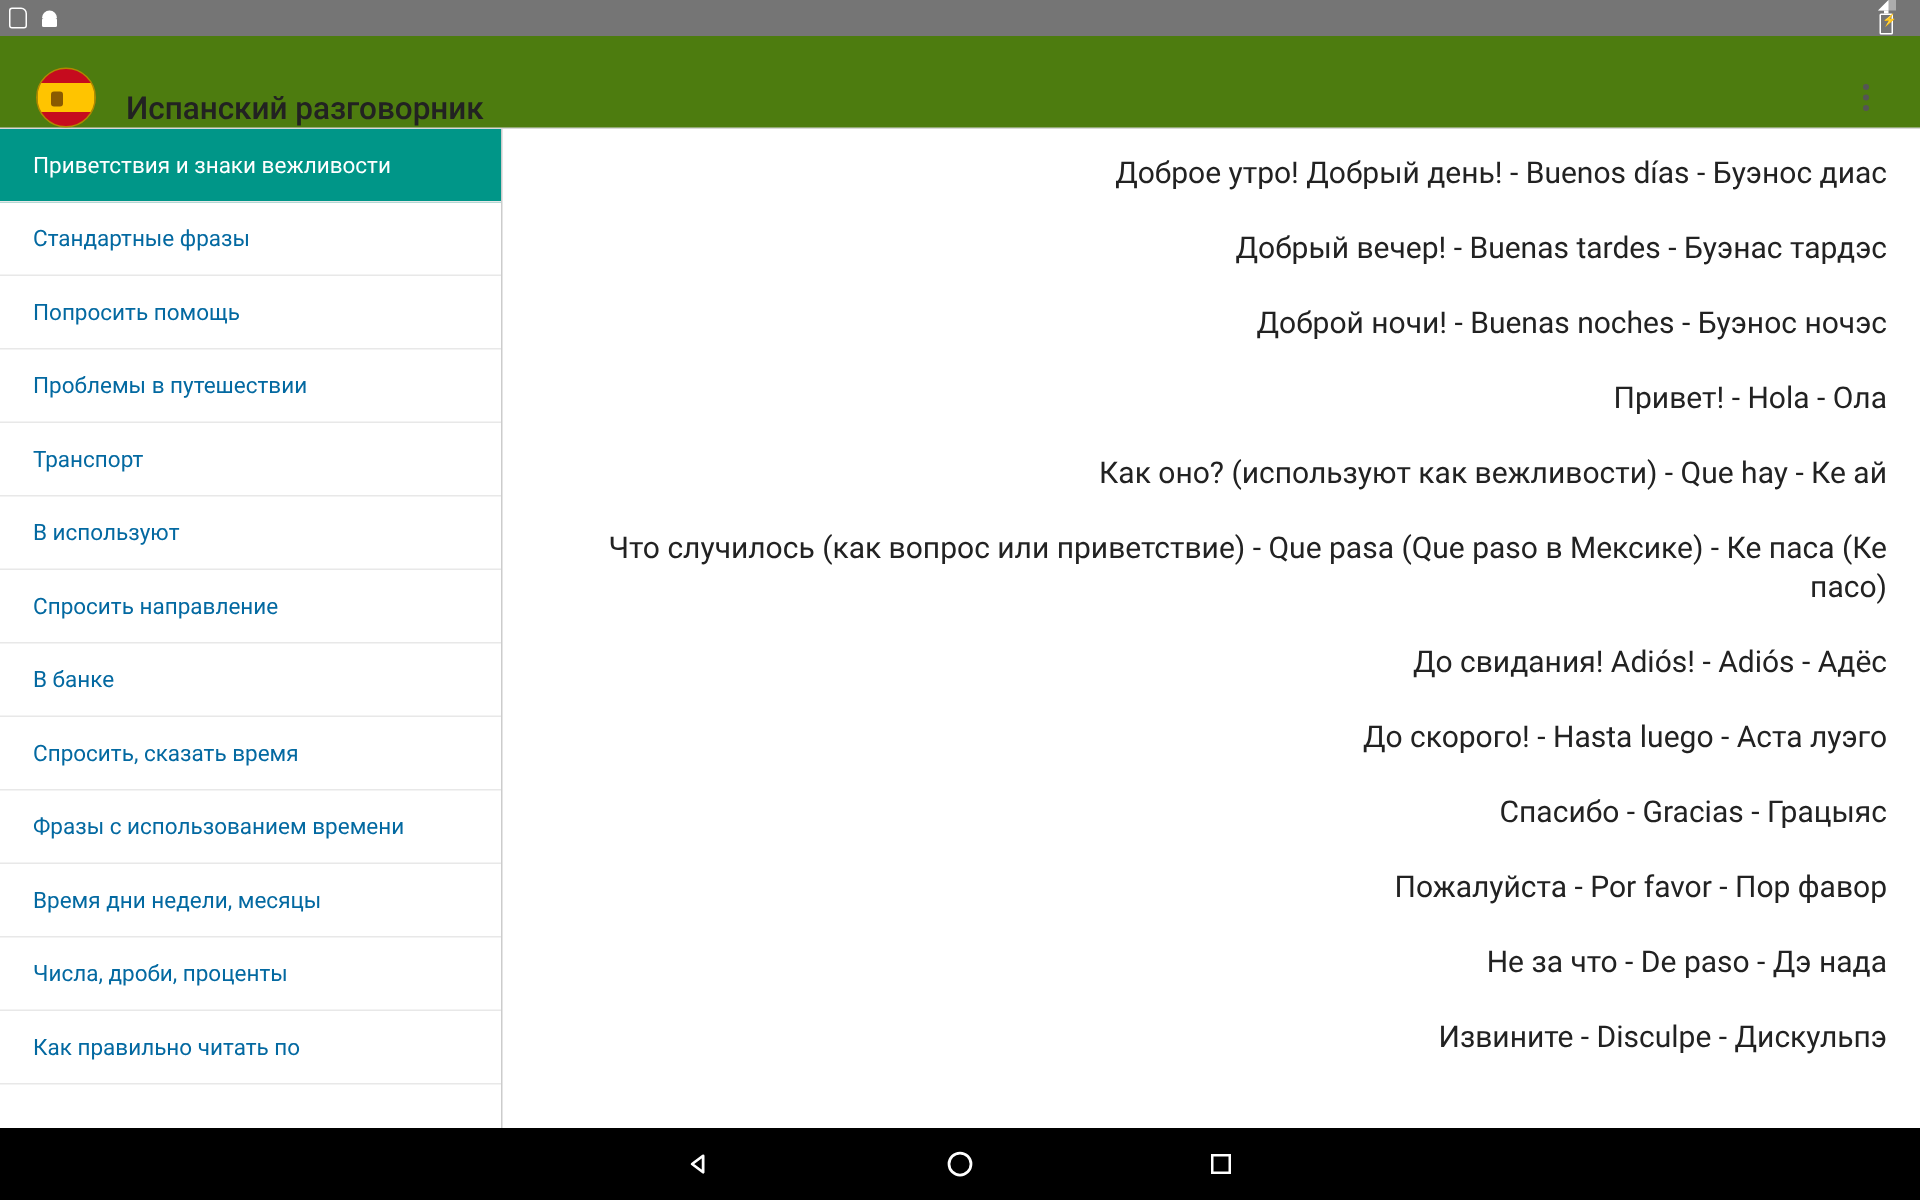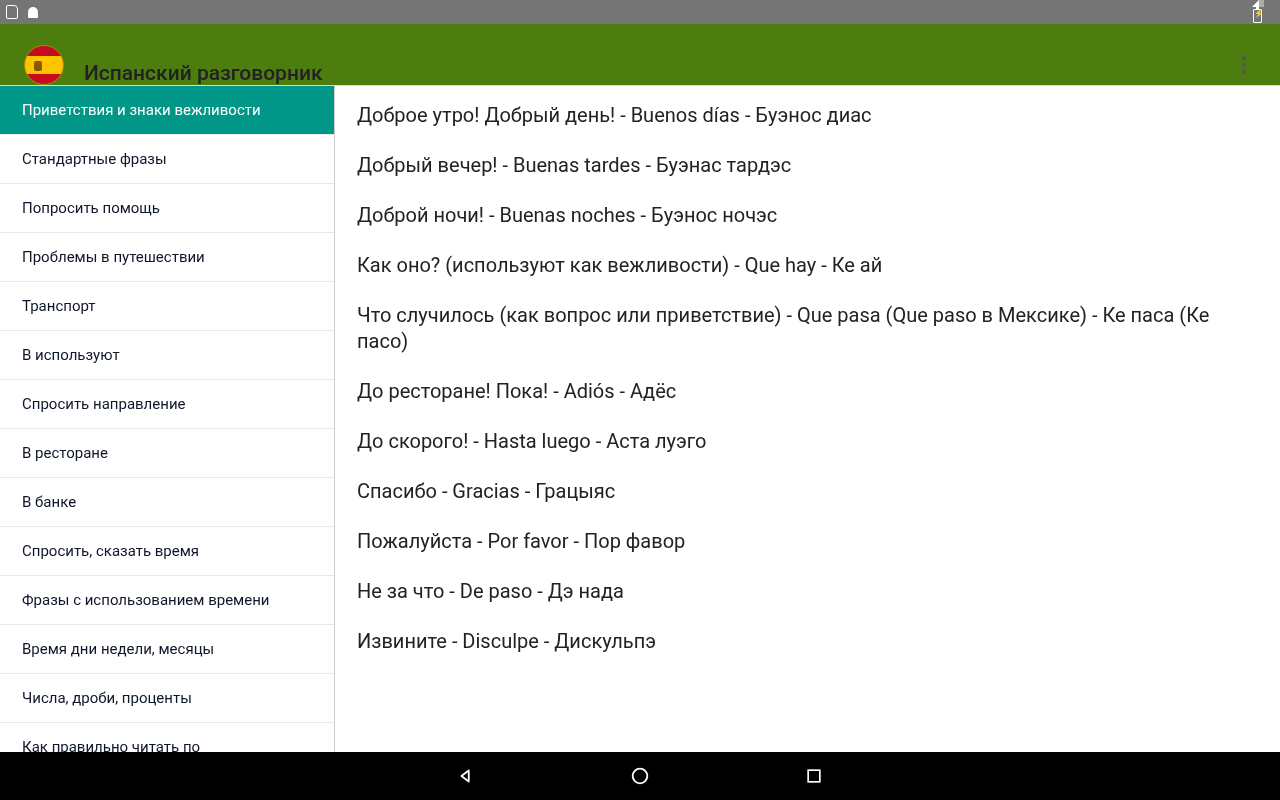--- a/index.html
+++ b/index.html
@@ -72,35 +72,36 @@
       border-right: 1px solid #ccc;
       overflow-y: auto;
       background: #fff;
     }
     .sidebar-item {
       height: 49px;
       display: flex;
       align-items: center;
       padding: 0 22px;
       font-size: 15px;
-      color: #0f172a;
+      color: #0369a1;
       border-bottom: 1px solid #e8e8e8;
       cursor: pointer;
       white-space: nowrap;
       overflow: hidden;
       text-overflow: ellipsis;
     }
     .sidebar-item.active {
       background: #009688;
       color: #fff;
     }
     .content {
       flex: 1;
       overflow-y: auto;
       padding: 16px 22px 0;
+      text-align: right;
     }
     .phrase {
       font-size: 20px;
       line-height: 26px;
       color: #222;
       margin-bottom: 24px;
     }
     .nav-bar {
       height: 48px;
       background: #000;
@@ -184,35 +185,35 @@
 
 <div class="body-area">
   <div class="sidebar" id="sidebar">
       <div class="sidebar-item active">Приветствия и знаки вежливости</div>
       <div class="sidebar-item">Стандартные фразы</div>
       <div class="sidebar-item">Попросить помощь</div>
       <div class="sidebar-item">Проблемы в путешествии</div>
       <div class="sidebar-item">Транспорт</div>
       <div class="sidebar-item">В используют</div>
       <div class="sidebar-item">Спросить направление</div>
-      <div class="sidebar-item">В ресторане</div>
       <div class="sidebar-item">В банке</div>
       <div class="sidebar-item">Спросить, сказать время</div>
       <div class="sidebar-item">Фразы с использованием времени</div>
       <div class="sidebar-item">Время дни недели, месяцы</div>
       <div class="sidebar-item">Числа, дроби, проценты</div>
       <div class="sidebar-item">Как правильно читать по</div>
     </div>
   <div class="content" id="content">
       <div class="phrase">Доброе утро! Добрый день! - Buenos días - Буэнос диас</div>
       <div class="phrase">Добрый вечер! - Buenas tardes - Буэнас тардэс</div>
       <div class="phrase">Доброй ночи! - Buenas noches - Буэнос ночэс</div>
+      <div class="phrase">Привет! - Hola - Ола</div>
       <div class="phrase">Как оно? (используют как вежливости) - Que hay - Ке ай</div>
       <div class="phrase">Что случилось (как вопрос или приветствие) - Que pasa (Que paso в Мексике) - Ке паса (Ке пасо)</div>
-      <div class="phrase">До ресторане! Пока! - Adiós - Адёс</div>
+      <div class="phrase">До свидания! Adiós! - Adiós - Адёс</div>
       <div class="phrase">До скорого! - Hasta luego - Аста луэго</div>
       <div class="phrase">Спасибо - Gracias - Грацыяс</div>
       <div class="phrase">Пожалуйста - Por favor - Пор фавор</div>
       <div class="phrase">Не за что - De paso - Дэ нада</div>
       <div class="phrase">Извините - Disculpe - Дискульпэ</div>
     </div>
 </div>
 
 <div class="nav-bar">
   <div class="nav-btn">

